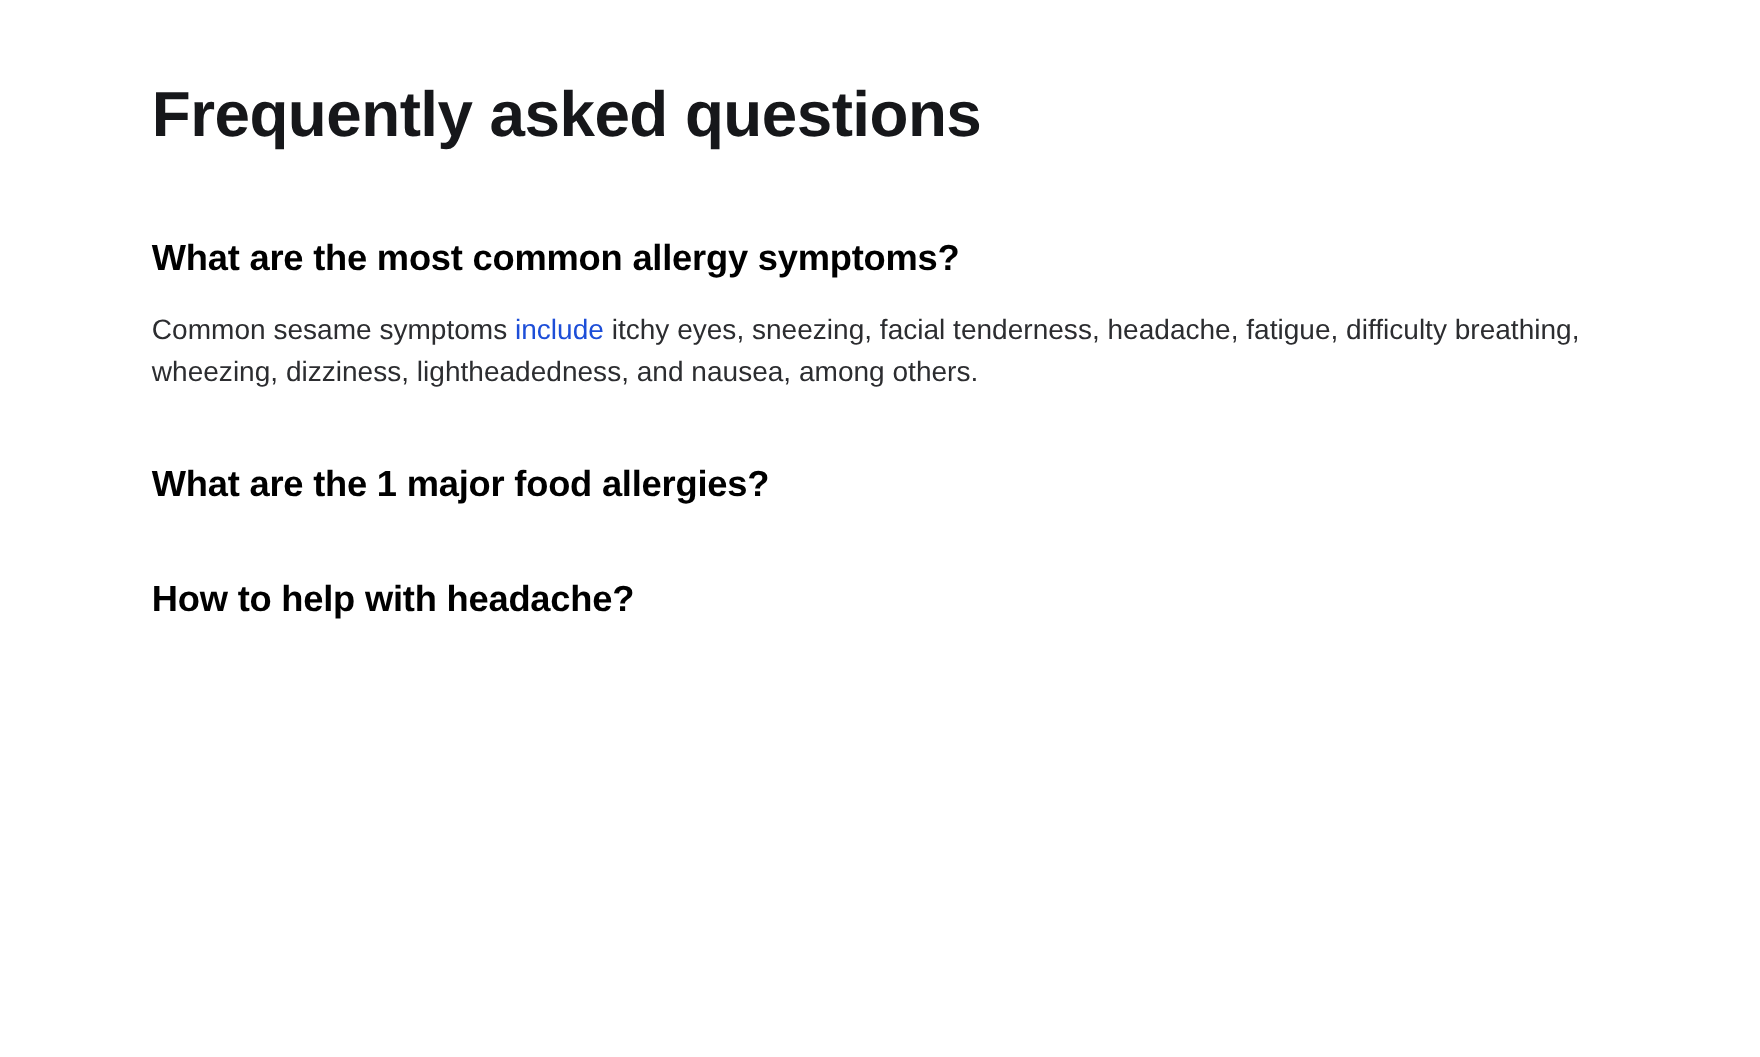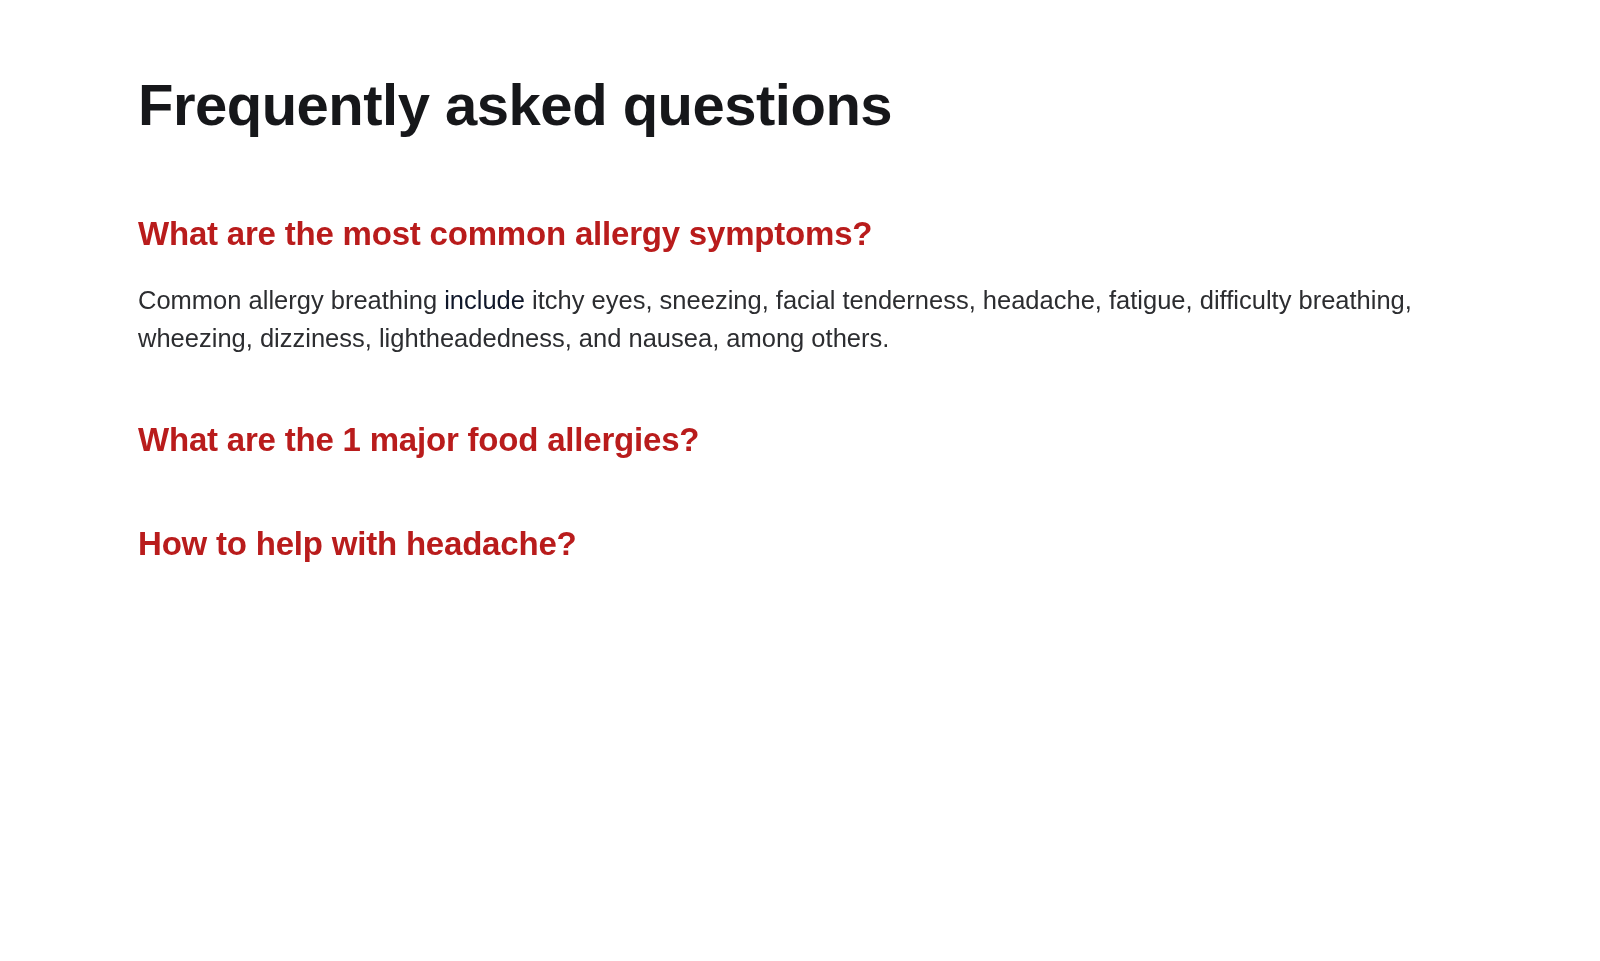--- a/index.html
+++ b/index.html
@@ -36,48 +36,48 @@
   }
   .faq-item:first-of-type {
     margin-top: 74px;
   }
   .faq-question {
     font-size: 33px;
     line-height: 1.25;
     font-weight: 700;
     letter-spacing: -0.2px;
     margin: 0;
-    color: #b91c1c;
+    color: #000000;
   }
   .faq-answer {
     font-size: 25.5px;
     line-height: 1.5;
     font-weight: 400;
     margin: 27px 0 0 0;
     color: #2c2d30;
     max-width: 1370px;
   }
   .faq-answer a,
   .inline-link {
-    color: #0f172a;
+    color: #1d4ed8;
     text-decoration: none;
     cursor: pointer;
   }
 </style>
 </head>
 <body>
 
 <div class="page">
 
   <h1 class="faq-title">Frequently asked questions</h1>
 
   <section class="faq-item">
     <h2 class="faq-question">What are the most common allergy symptoms?</h2>
     <p class="faq-answer">
-      <span>Common allergy breathing </span><a class="inline-link" href="#">include</a><span> itchy eyes, sneezing, facial tenderness, headache, fatigue, difficulty breathing, wheezing, dizziness, lightheadedness, and nausea, among others.</span>
+      <span>Common sesame symptoms </span><a class="inline-link" href="#">include</a><span> itchy eyes, sneezing, facial tenderness, headache, fatigue, difficulty breathing, wheezing, dizziness, lightheadedness, and nausea, among others.</span>
     </p>
   </section>
 
   <section class="faq-item">
     <h2 class="faq-question">What are the 1 major food allergies?</h2>
   </section>
 
   <section class="faq-item">
     <h2 class="faq-question">How to help with headache?</h2>
   </section>

